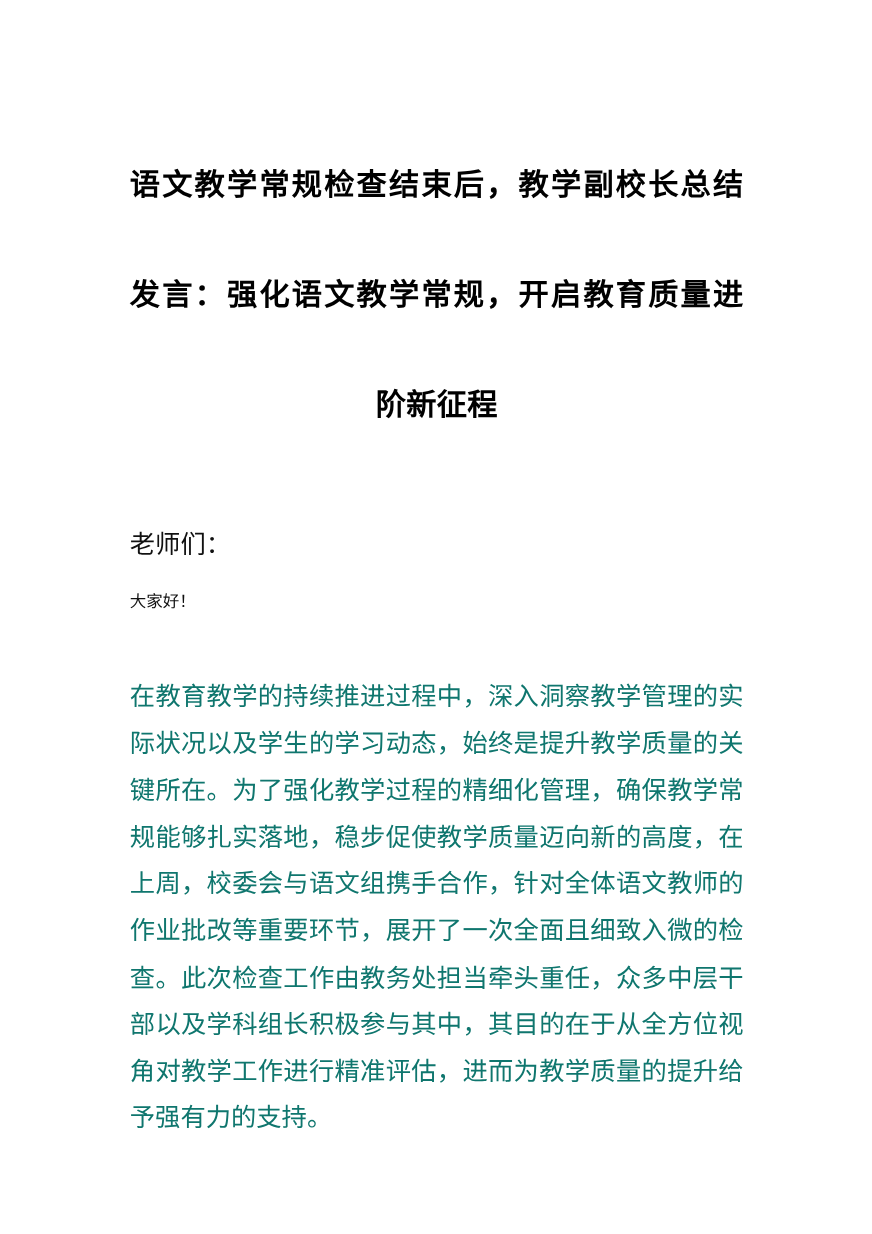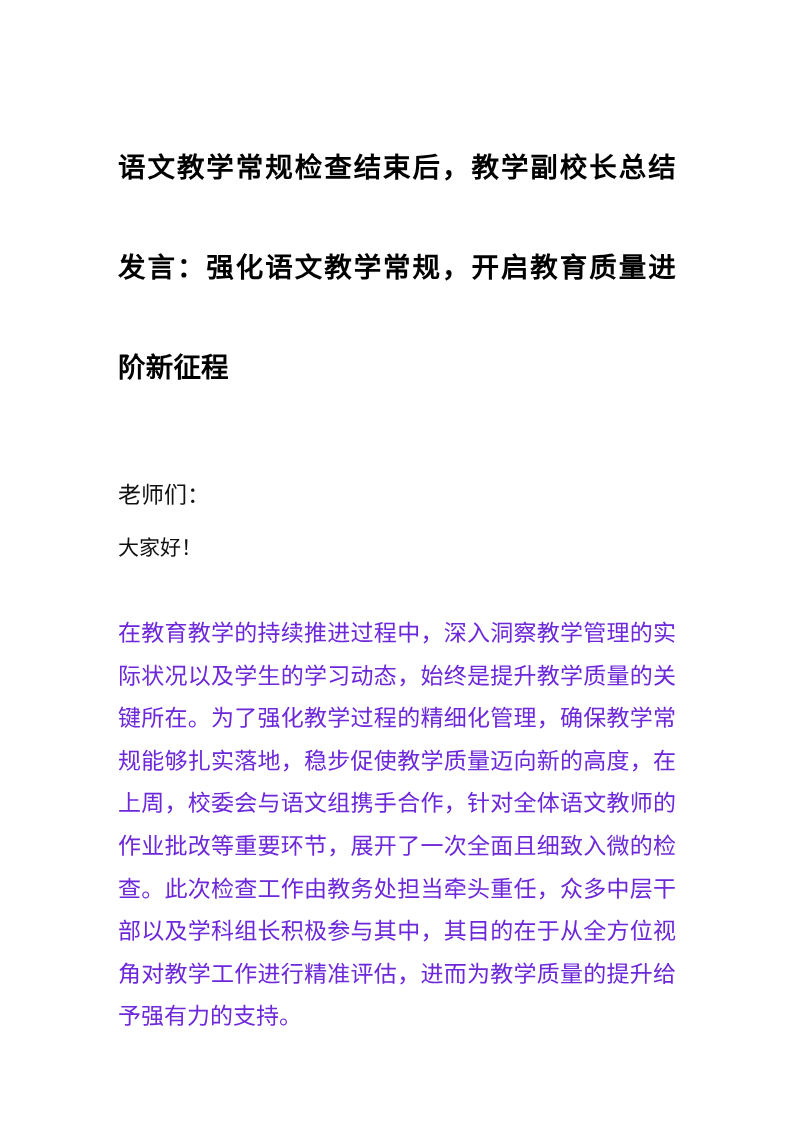--- a/index.html
+++ b/index.html
@@ -58,55 +58,56 @@
   .title-line.justify {
     display: flex;
     justify-content: space-between;
   }
 
   .title-line.justify > span {
     display: inline-block;
   }
 
   .title-line.center {
+    text-align: center;
   }
 
   
   .salutation {
     position: absolute;
     left: 0;
     top: 448px;
     font-size: 23px;
     font-weight: normal;
     line-height: 34px;
     color: #111111;
     margin-top: 30px;
   }
 
   .greeting {
     position: absolute;
     left: 0;
     top: 531px;
-    font-size: 21px;
+    font-size: 15px;
     font-weight: normal;
     line-height: 34px;
     color: #111111;
   }
 
   
   .body-paragraph {
     position: absolute;
     left: 0;
     top: 612px;
     width: 558px;
     margin: 0;
     font-size: 23px;
     font-weight: normal;
     line-height: 42.6px;
-    color: #6d28d9;
+    color: #0f766e;
     text-align: justify;
     text-justify: inter-ideograph;
     text-indent: 0;
     word-break: break-all;
   }
 </style>
 </head>
 <body>
 
 <div class="page">

